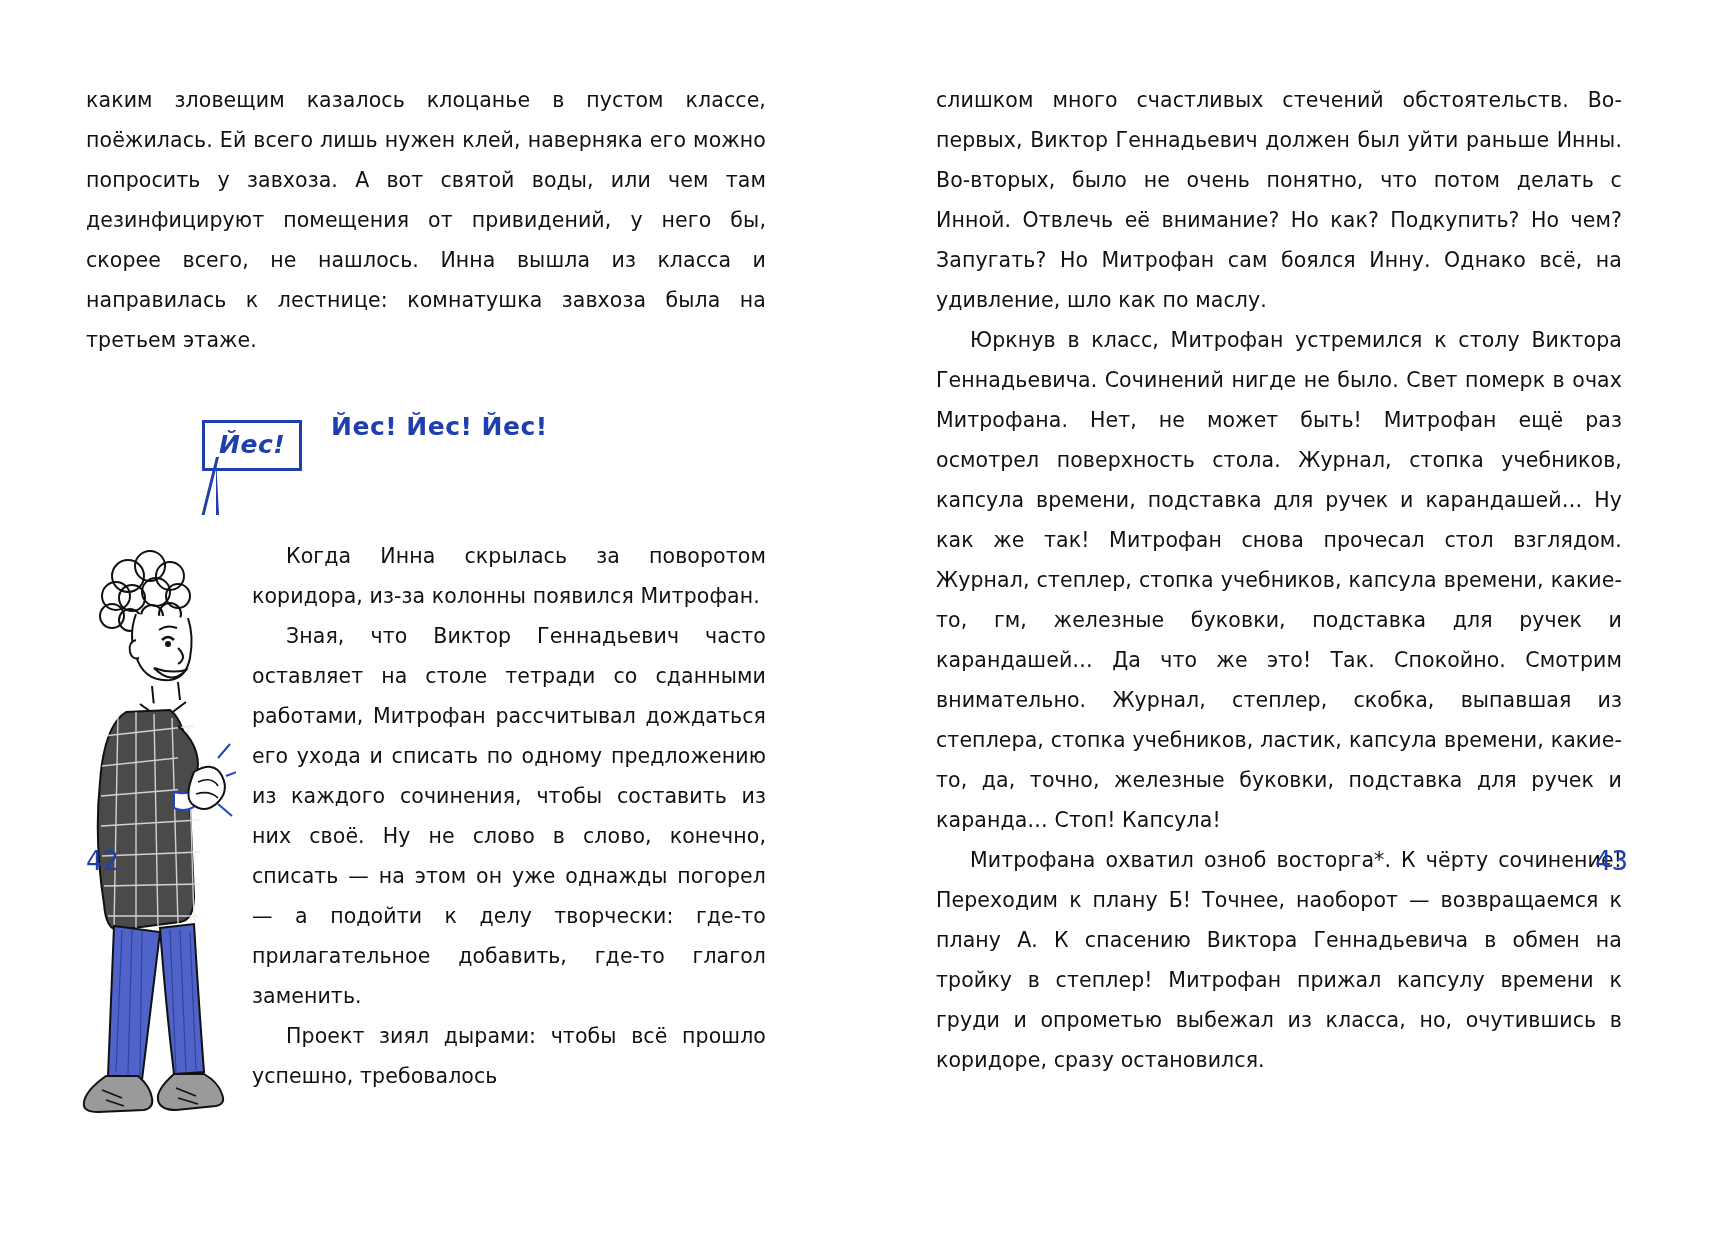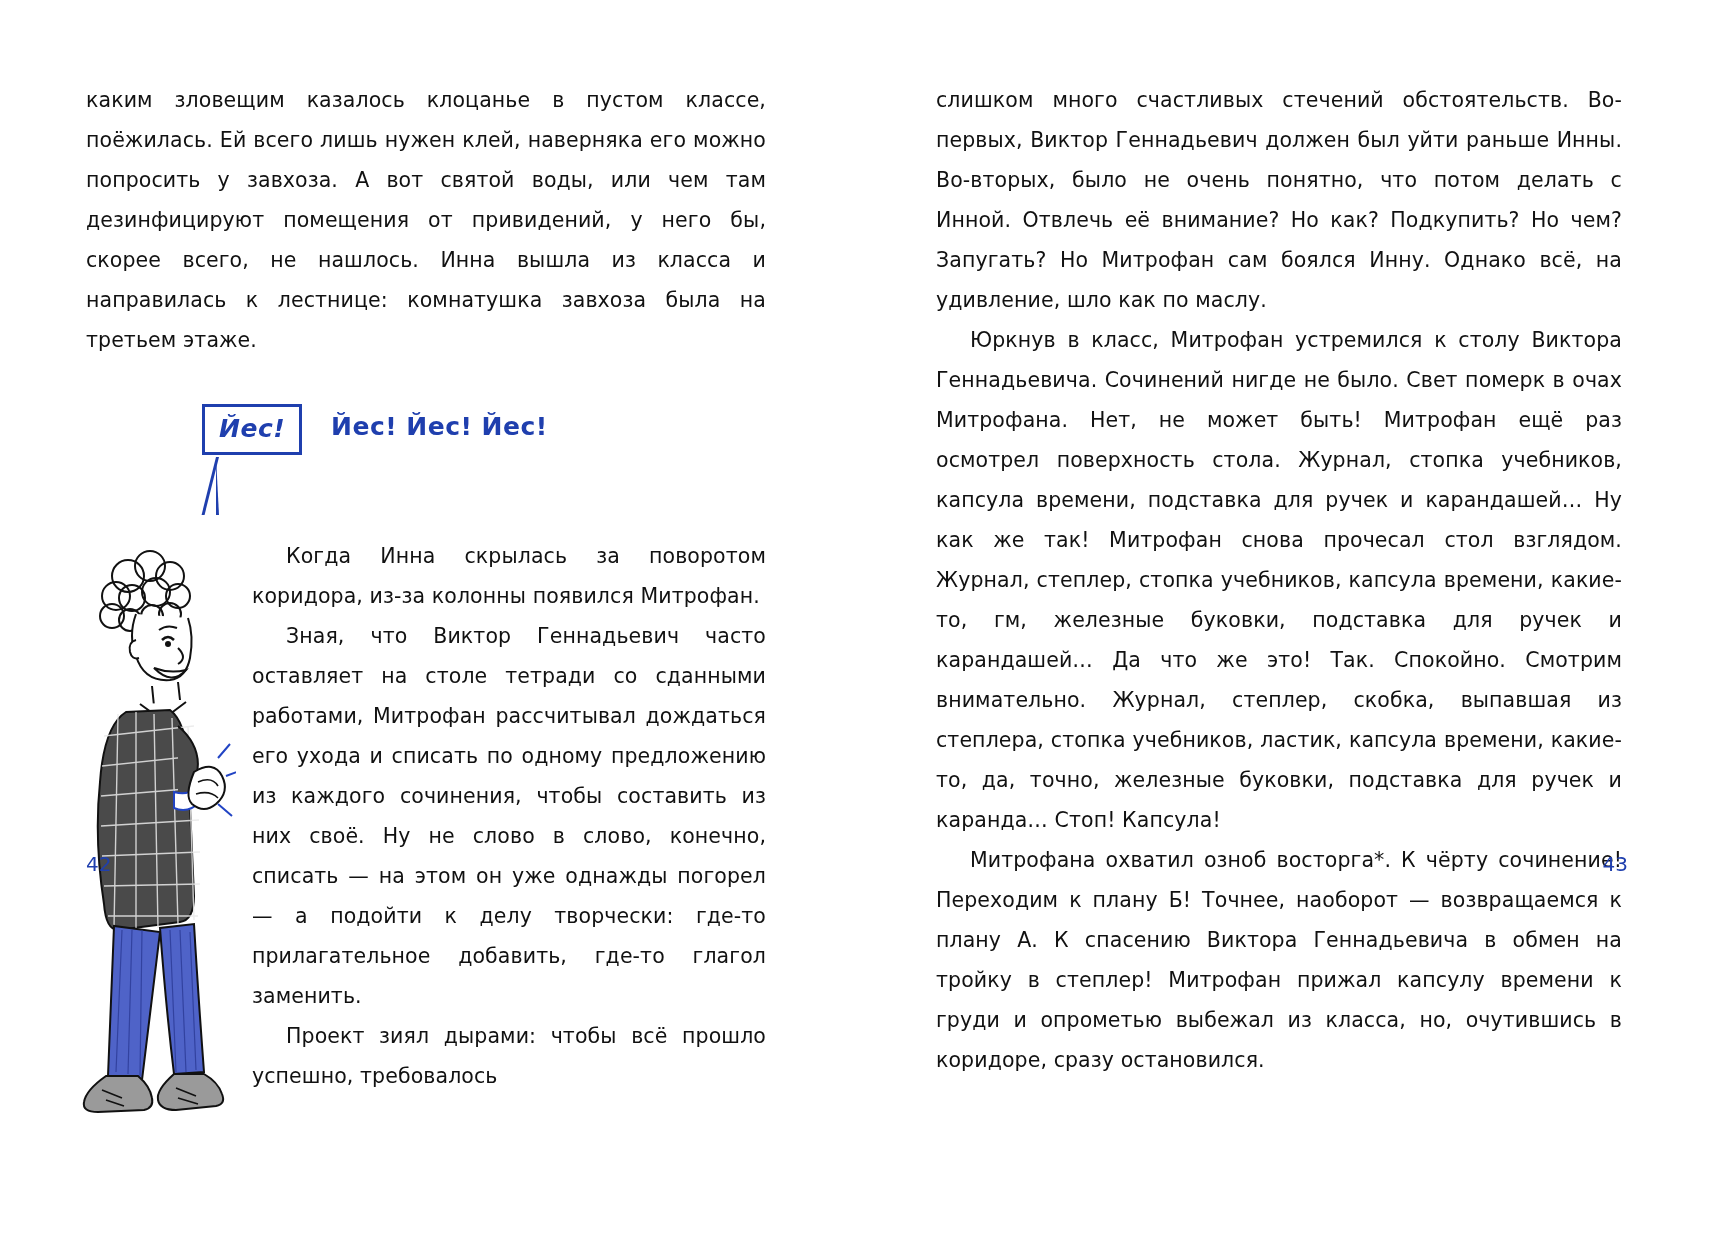--- a/index.html
+++ b/index.html
@@ -48,21 +48,21 @@
 
   
   .bubble-row {
     position: relative;
     margin-top: 44px;
     height: 70px;
   }
   .bubble {
     position: absolute;
     left: 116px;
-    top: 0;
+    top: 16px;
     border: 3px solid #1f3fae;
     color: #1f3fae;
     font-weight: bold;
     font-style: italic;
     font-size: 25px;
     line-height: 1;
     padding: 9px 14px 11px 14px;
     background: #fff;
     letter-spacing: 0.5px;
   }
@@ -111,21 +111,21 @@
     shape-outside: margin-box;
   }
   .figure svg { display: block; }
 
   .body-text p.para { text-align: justify; }
 
   
   .folio {
     position: absolute;
     bottom: 62px;
-    font-size: 20px;
+    font-size: 26px;
     color: #1f3fae;
   }
   .folio-left  { left: 86px; }
   .folio-right { right: 84px; }
 </style>
 </head>
 <body>
 
 <div class="spread">
 

